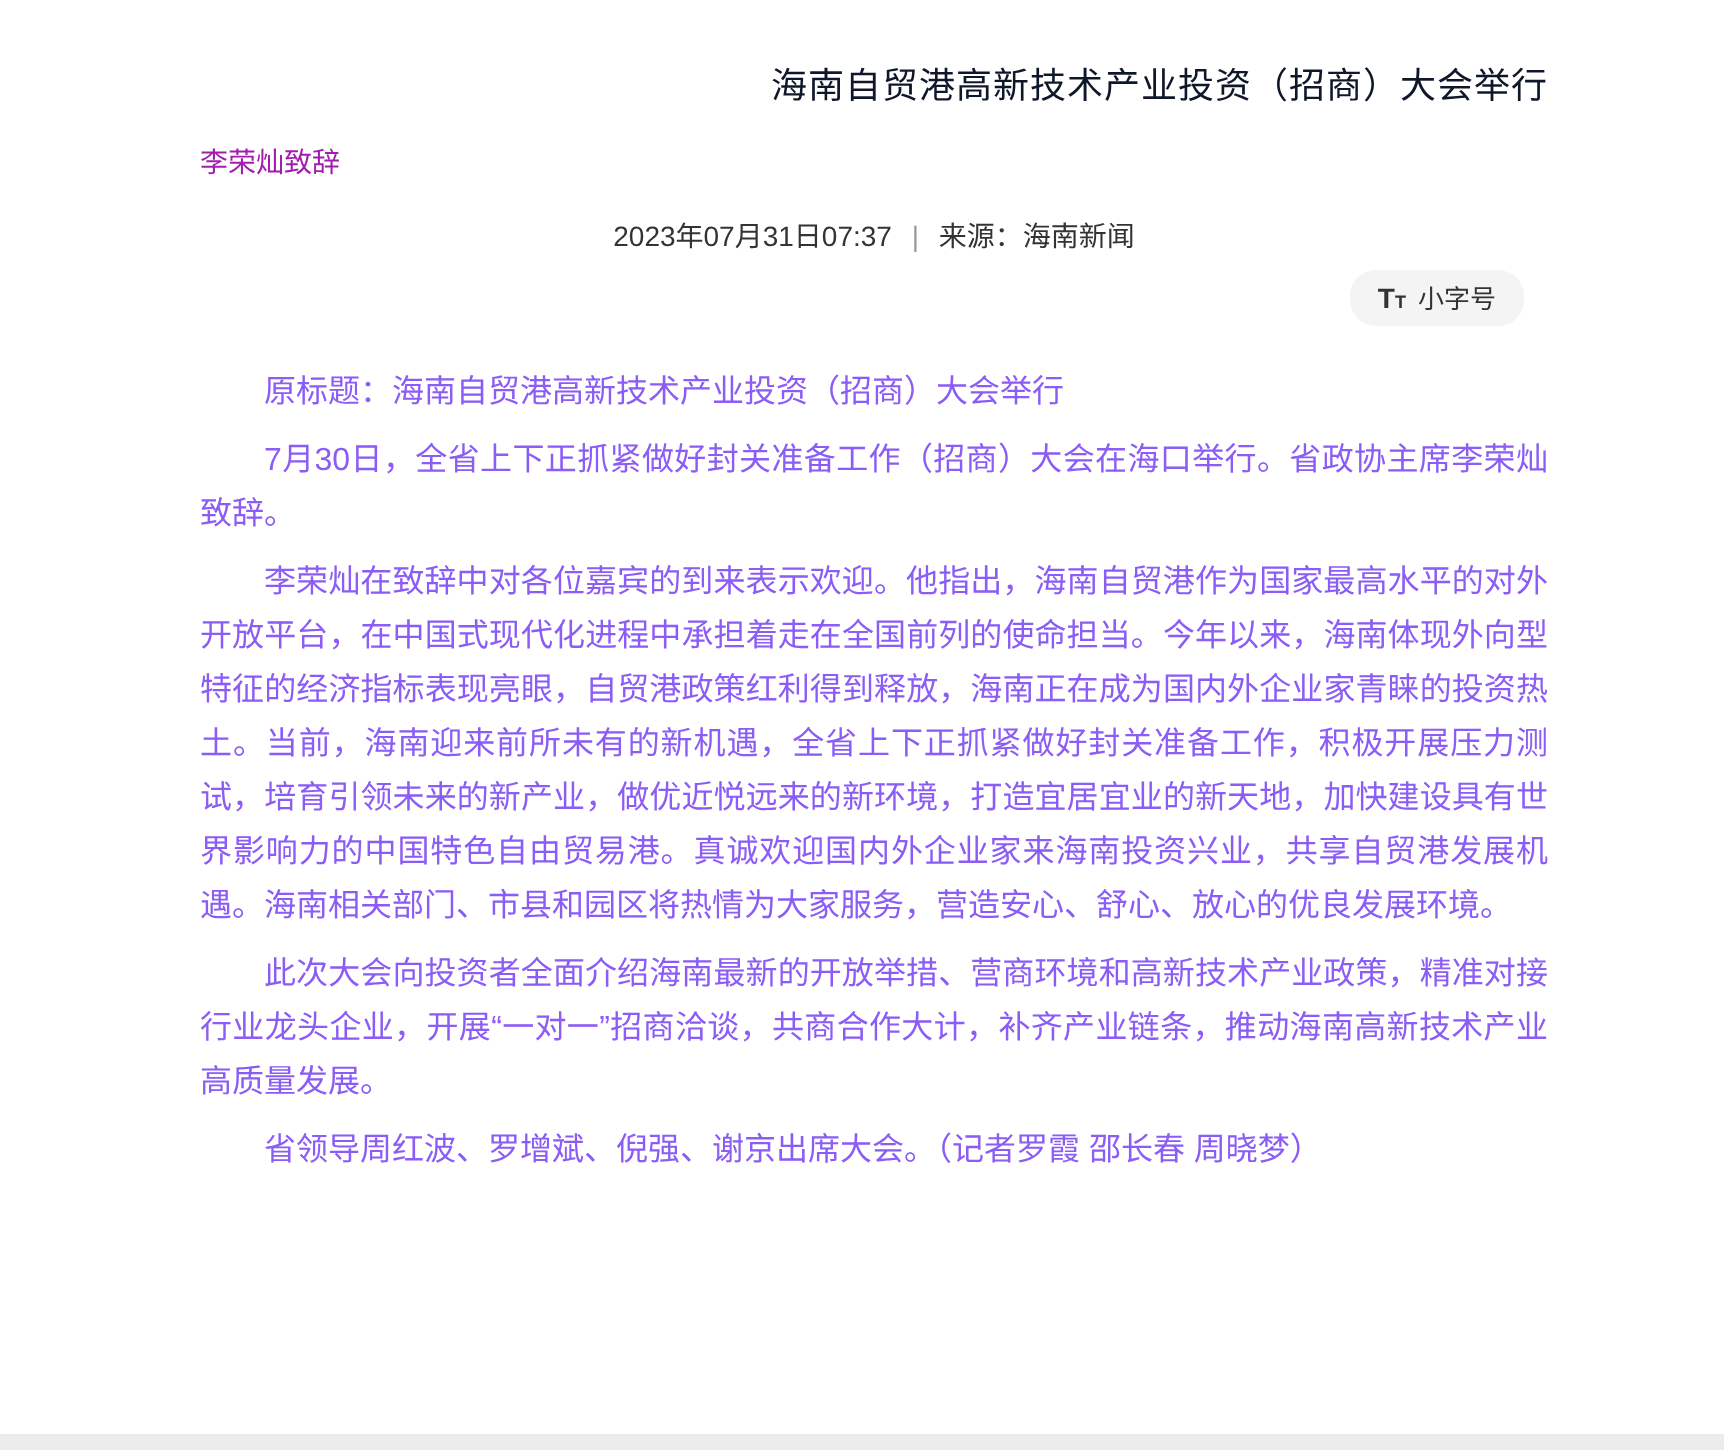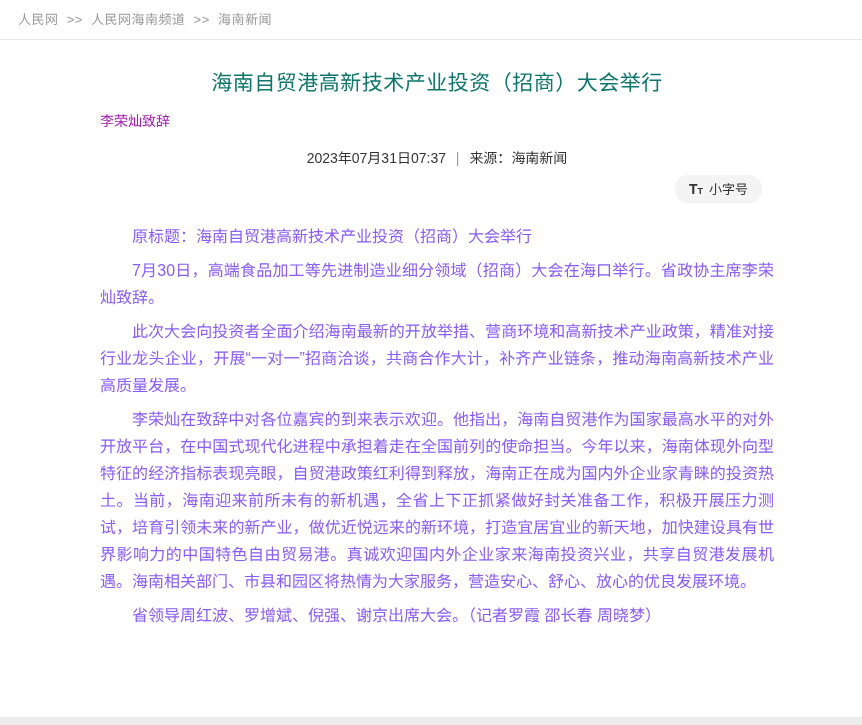--- a/index.html
+++ b/index.html
@@ -32,24 +32,24 @@
   .breadcrumb .sep {
     color: #9a9a9a;
     margin: 0 4px;
   }
   
   .article {
     padding: 0 88px 0 100px;
   }
   h1.title {
     margin-top: 27px;
-    text-align: center;
-    font-size: 21px;
+    text-align: right;
+    font-size: 18px;
     font-weight: 400;
-    color: #0f766e;
+    color: #0f172a;
     letter-spacing: 0.5px;
     line-height: 32px;
   }
   .subtitle {
     margin-top: 11px;
     font-size: 14px;
     color: #a21caf;
   }
   .meta {
     margin-top: 17px;
@@ -106,27 +106,20 @@
     width: 100%;
     height: 8px;
     background: #ececec;
   }
 </style>
 </head>
 <body>
 
 <div class="page">
 
-  <div class="breadcrumb">
-    <a>人民网</a>
-    <span class="sep">&gt;&gt;</span>
-    <a>人民网海南频道</a>
-    <span class="sep">&gt;&gt;</span>
-    <a>海南新闻</a>
-  </div>
 
   <div class="article">
     <h1 class="title">海南自贸港高新技术产业投资（招商）大会举行</h1>
 
     <div class="subtitle">李荣灿致辞</div>
 
     <div class="meta">
       <span>2023年07月31日07:37</span>
       <span class="meta-sep">|</span>
       <span>来源：</span><a class="source-link">海南新闻</a>
@@ -137,23 +130,23 @@
         <span class="tt-icon">
             <span class="t-big">T</span>
             <span class="t-small">T</span>
           </span>
         <span>小字号</span>
       </button>
     </div>
 
     <div class="body-text">
       <p>原标题：海南自贸港高新技术产业投资（招商）大会举行</p>
-      <p>7月30日，高端食品加工等先进制造业细分领域（招商）大会在海口举行。省政协主席李荣灿致辞。</p>
+      <p>7月30日，全省上下正抓紧做好封关准备工作（招商）大会在海口举行。省政协主席李荣灿致辞。</p>
+      <p>李荣灿在致辞中对各位嘉宾的到来表示欢迎。他指出，海南自贸港作为国家最高水平的对外开放平台，在中国式现代化进程中承担着走在全国前列的使命担当。今年以来，海南体现外向型特征的经济指标表现亮眼，自贸港政策红利得到释放，海南正在成为国内外企业家青睐的投资热土。当前，海南迎来前所未有的新机遇，全省上下正抓紧做好封关准备工作，积极开展压力测试，培育引领未来的新产业，做优近悦远来的新环境，打造宜居宜业的新天地，加快建设具有世界影响力的中国特色自由贸易港。真诚欢迎国内外企业家来海南投资兴业，共享自贸港发展机遇。海南相关部门、市县和园区将热情为大家服务，营造安心、舒心、放心的优良发展环境。</p>
       <p>此次大会向投资者全面介绍海南最新的开放举措、营商环境和高新技术产业政策，精准对接行业龙头企业，开展“一对一”招商洽谈，共商合作大计，补齐产业链条，推动海南高新技术产业高质量发展。</p>
-      <p>李荣灿在致辞中对各位嘉宾的到来表示欢迎。他指出，海南自贸港作为国家最高水平的对外开放平台，在中国式现代化进程中承担着走在全国前列的使命担当。今年以来，海南体现外向型特征的经济指标表现亮眼，自贸港政策红利得到释放，海南正在成为国内外企业家青睐的投资热土。当前，海南迎来前所未有的新机遇，全省上下正抓紧做好封关准备工作，积极开展压力测试，培育引领未来的新产业，做优近悦远来的新环境，打造宜居宜业的新天地，加快建设具有世界影响力的中国特色自由贸易港。真诚欢迎国内外企业家来海南投资兴业，共享自贸港发展机遇。海南相关部门、市县和园区将热情为大家服务，营造安心、舒心、放心的优良发展环境。</p>
       <p>省领导周红波、罗增斌、倪强、谢京出席大会。（记者罗霞 邵长春 周晓梦）</p>
     </div>
 
   </div>
 
   <div class="footer-strip"></div>
 
 </div>
 
 </body></html>

